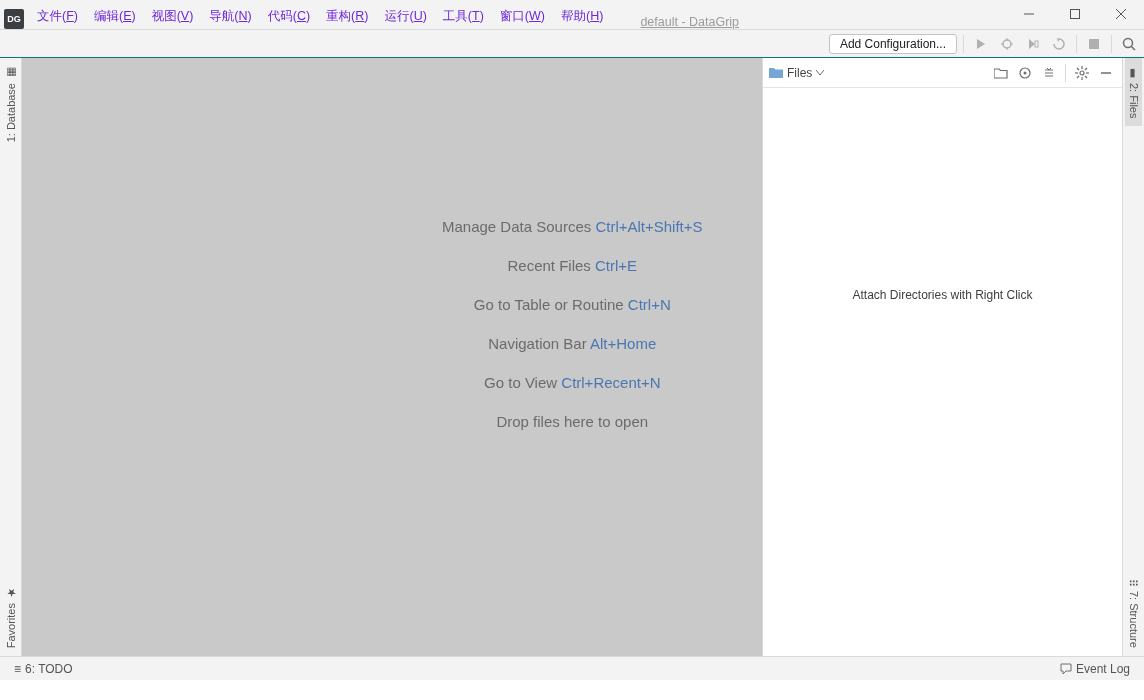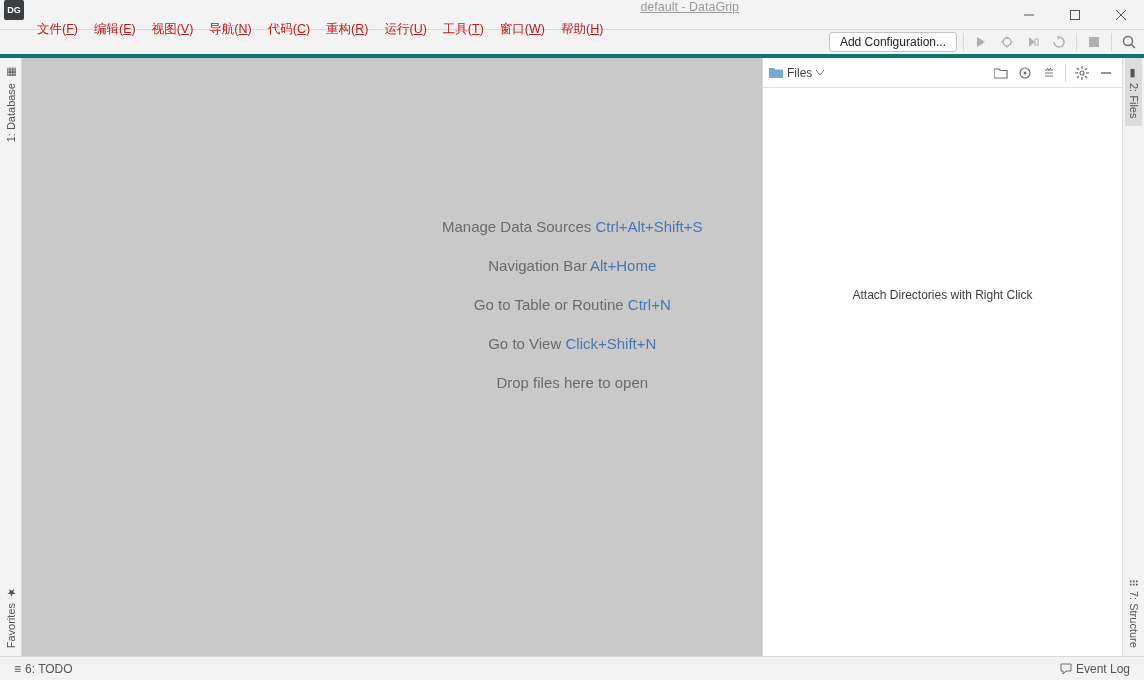--- a/index.html
+++ b/index.html
@@ -1,28 +1,28 @@
 <!DOCTYPE html>
 <html><head>
 <meta charset="utf-8">
 <style>
 * { box-sizing: border-box; margin: 0; padding: 0; font-family: "Segoe UI", "Microsoft YaHei", sans-serif; }
 html, body { width: 1144px; height: 700px; overflow: hidden; background: #fff; }
 
-.titlebar { height: 30px; background: #f3f3f3; display: flex; align-items: flex-start; border-bottom: 1px solid #d9d9d9; }
+.titlebar { height: 30px; background: #f3f3f3; display: flex; align-items: flex-end; border-bottom: 1px solid #d9d9d9; }
 .app-icon { width: 20px; height: 20px; margin: 0 6px 0 4px; background: #3c3f41; color:#fff; font-size:9px; font-weight:bold; display:flex; align-items:center; justify-content:center; border-radius:2px; }
 .menu { display: flex; gap: 2px; }
-.menu-item { padding: 4px 7px; font-size: 12.5px; color: #b91c1c; cursor: default; margin-top: 17px; }
+.menu-item { padding: 4px 7px; font-size: 12.5px; color: #6d28d9; cursor: default; margin-top: 17px; }
 .menu-item u { text-decoration: underline; }
 .titlebar-title { flex: 1; text-align: left; padding-left: 30px; font-size: 12.5px; color: #9b9b9b; text-decoration: underline; }
 .win-controls { display: flex; }
 .win-btn { width: 46px; height: 30px; display: flex; align-items: center; justify-content: center; color: #555; }
 .win-btn svg { width: 10px; height: 10px; }
 
-.toolbar { height: 28px; background: #f3f3f3; border-bottom: 4px solid #0f766e; display: flex; align-items: center; justify-content: flex-end; padding: 0 4px; gap: 4px; }
+.toolbar { height: 28px; background: #f3f3f3; border-bottom: 1px solid #0f766e; display: flex; align-items: center; justify-content: flex-end; padding: 0 4px; gap: 4px; }
 .add-config-btn { border: 1px solid #c4c4c4; background: #fff; padding: 2px 10px; font-size: 12px; border-radius: 3px; color:#222; }
 .tool-icon { width: 22px; height: 22px; display: flex; align-items: center; justify-content: center; color: #b0b0b0; }
 .tool-sep { width:1px; height:18px; background:#d9d9d9; margin:0 2px; }
 
 .body-area { display: flex; height: 598px; }
 
 .left-gutter, .right-gutter { width: 22px; background: #f3f3f3; border-right: 1px solid #d9d9d9; display: flex; flex-direction: column; align-items: center; }
 .right-gutter { border-right: none; border-left: 1px solid #d9d9d9; }
 .vert-tab { writing-mode: vertical-rl; font-size: 11px; color: #555; padding: 8px 2px; cursor: default; display:flex; align-items:center; gap:4px; }
 .left-gutter .vert-tab { transform: rotate(180deg); }
@@ -140,23 +140,24 @@
     <div class="gutter-spacer"></div>
     <div class="vert-tab">
       <span>Favorites</span>
       <span class="vert-icon">★</span>
     </div>
   </div>
 
   <div class="editor-area">
     <div class="welcome-hints" id="hints-host">
         <div class="hint-row"><span>Manage Data Sources </span><span class="shortcut">Ctrl+Alt+Shift+S</span></div>
+        <div class="hint-row"><span>Recent Files </span><span class="shortcut">Ctrl+E</span></div>
+        <div class="hint-row"><span>Go to Table or Routine </span><span class="shortcut">Ctrl+N</span></div>
         <div class="hint-row"><span>Navigation Bar </span><span class="shortcut">Alt+Home</span></div>
-        <div class="hint-row"><span>Go to Table or Routine </span><span class="shortcut">Ctrl+N</span></div>
-        <div class="hint-row"><span>Go to View </span><span class="shortcut">Click+Shift+N</span></div>
+        <div class="hint-row"><span>Go to View </span><span class="shortcut">Ctrl+Recent+N</span></div>
         <div class="hint-row"><span>Drop files here to open</span></div>
       </div>
 
     <div class="files-panel" style="margin-left:auto;">
       <div class="files-header">
         <div class="files-header-title">
           <svg width="14" height="12" viewBox="0 0 14 12">
               <path d="M0 1 h5 l1.5 1.5 H14 V11 H0 Z" fill="#76a7d4"></path>
             </svg>
           <span>Files</span>

